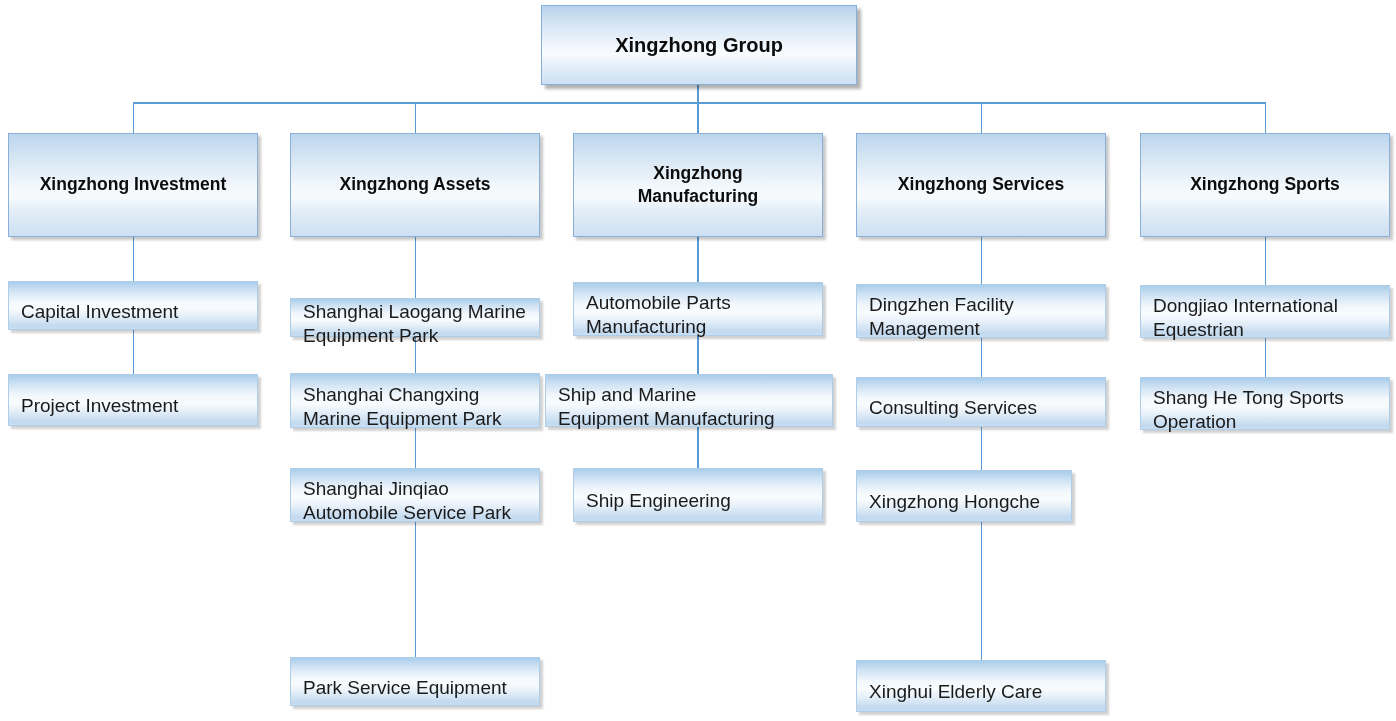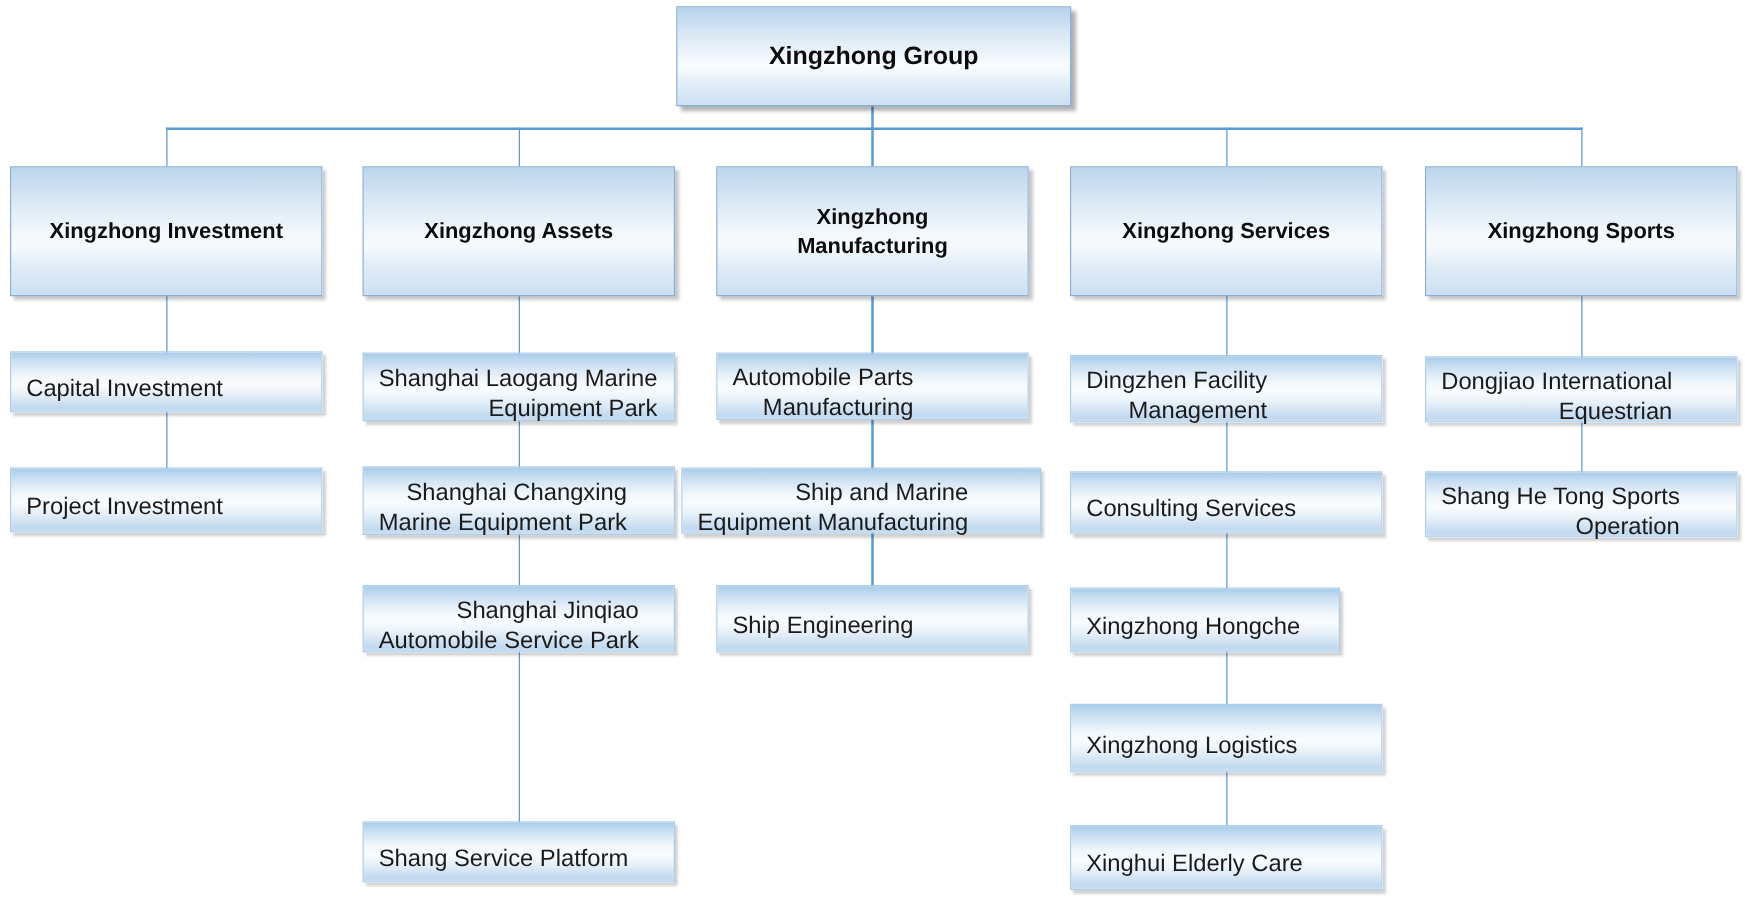--- a/index.html
+++ b/index.html
@@ -39,21 +39,21 @@
     font-weight:bold;
     font-size:17.5px;
     line-height:1.32;
     color:#0c0c0c;
     background:linear-gradient(180deg,#bcd5ec 0%, #d8e7f4 25%, #f3f8fc 52%, #f6fafd 62%, #e2edf7 76%, #cce0f2 100%);
     border:1px solid #8ab0d9;
     box-shadow:3px 3px 2.5px rgba(0,0,0,0.22);
   }
   .child {
     justify-content:flex-start;
-    text-align:right;
+    text-align:left;
     font-size:19px;
     line-height:1.25;
     color:#1a1a1a;
     padding:12px 8px 0 12px;
     background:linear-gradient(180deg,#a9cdea 0%, #cfe2f3 18%, #f1f7fc 40%, #f9fcfe 55%, #e8f1f9 70%, #c2d9ef 94%, #cadef1 100%);
     border:1px solid #aecde9;
     box-shadow:2.5px 3px 2px rgba(0,0,0,0.18);
   }
 </style>
 </head>
@@ -79,39 +79,38 @@
   <div class="node hdr" style="left:8px;top:133px;width:250px;height:104px">Xingzhong Investment</div>
   <div class="node hdr" style="left:290px;top:133px;width:250px;height:104px">Xingzhong Assets</div>
   <div class="node hdr" style="left:573px;top:133px;width:250px;height:104px">Xingzhong
 Manufacturing</div>
   <div class="node hdr" style="left:856px;top:133px;width:250px;height:104px">Xingzhong Services</div>
   <div class="node hdr" style="left:1140px;top:133px;width:250px;height:104px">Xingzhong Sports</div>
 
   <div class="node child" style="left:8px;top:281px;width:250px;height:49px">Capital Investment</div>
   <div class="node child" style="left:8px;top:374px;width:250px;height:52px">Project Investment</div>
 
-  <div class="node child" style="left:290px;top:282px;width:250px;height:55px">Shanghai Laogang Marine
+  <div class="node child" style="left:290px;top:298px;width:250px;height:39px">Shanghai Laogang Marine
 Equipment Park</div>
   <div class="node child" style="left:290px;top:373px;width:250px;height:55px">Shanghai Changxing
 Marine Equipment Park</div>
   <div class="node child" style="left:290px;top:468px;width:250px;height:54px">Shanghai Jinqiao
 Automobile Service Park</div>
-  <div class="node child" style="left:290px;top:657px;width:250px;height:49px">Shang Service Platform</div>
+  <div class="node child" style="left:290px;top:657px;width:250px;height:49px">Park Service Equipment</div>
 
   <div class="node child" style="left:573px;top:282px;width:250px;height:54px">Automobile Parts
 Manufacturing</div>
   <div class="node child" style="left:545px;top:374px;width:288px;height:53px">Ship and Marine
 Equipment Manufacturing</div>
   <div class="node child" style="left:573px;top:468px;width:250px;height:54px">Ship Engineering</div>
 
   <div class="node child" style="left:856px;top:284px;width:250px;height:54px">Dingzhen Facility
 Management</div>
   <div class="node child" style="left:856px;top:377px;width:250px;height:50px">Consulting Services</div>
   <div class="node child" style="left:856px;top:470px;width:216px;height:52px">Xingzhong Hongche</div>
-  <div class="node child" style="left:856px;top:563px;width:250px;height:55px">Xingzhong Logistics</div>
   <div class="node child" style="left:856px;top:660px;width:250px;height:52px">Xinghui Elderly Care</div>
 
   <div class="node child" style="left:1140px;top:285px;width:250px;height:53px">Dongjiao International
 Equestrian</div>
   <div class="node child" style="left:1140px;top:377px;width:250px;height:53px">Shang He Tong Sports
 Operation</div>
 
 </div>
 
 </body></html>

